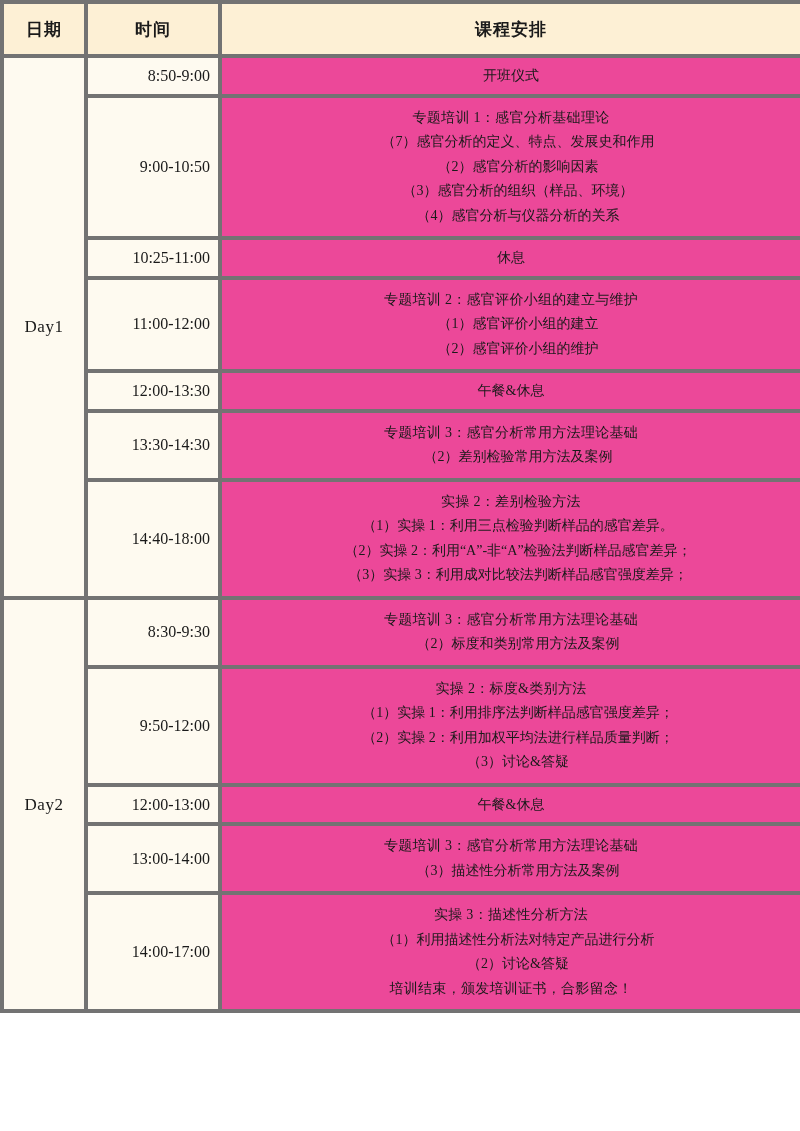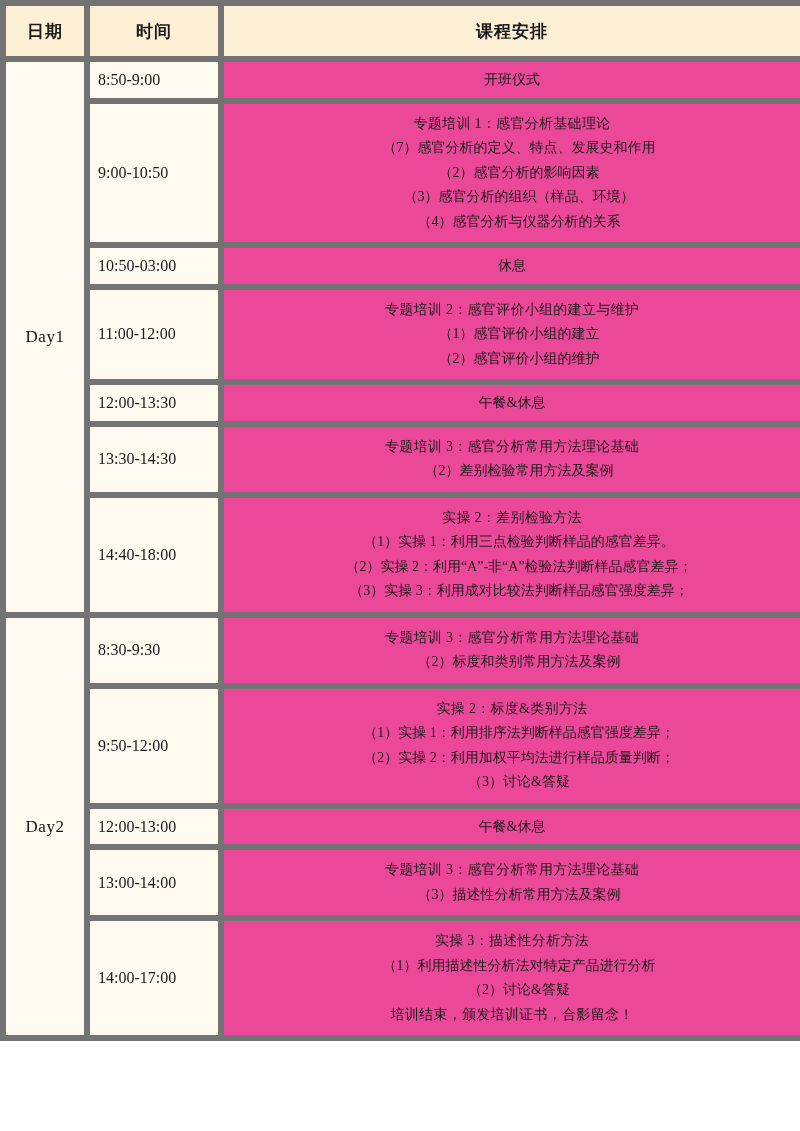--- a/index.html
+++ b/index.html
@@ -16,41 +16,41 @@
     width: 800px;
     border-collapse: collapse;
     table-layout: fixed;
   }
   table.schedule col.c-day   { width: 84px; }
   table.schedule col.c-time  { width: 134px; }
   table.schedule col.c-topic { width: 582px; }
 
   table.schedule th,
   table.schedule td {
-    border: 6px solid #737373;
+    border: 4px solid #737373;
     vertical-align: middle;
     padding: 8px;
   }
   thead th {
     background: #fdf0d5;
     text-align: center;
     font-weight: bold;
     font-size: 17px;
     height: 34px;
     letter-spacing: 1px;
   }
   td.day-cell {
     background: #fefaf0;
     text-align: center;
     font-size: 17px;
     letter-spacing: 0.5px;
   }
   td.time-cell {
     background: #fefaf0;
-    text-align: left;
+    text-align: right;
     font-size: 16px;
     white-space: nowrap;
   }
   td.topic-cell {
     background: #ec4899;
     text-align: center;
     padding: 6px 0 6px 12px;
     font-size: 14px;
   }
   .line {
@@ -96,21 +96,21 @@
         <td class="time-cell">9:00-10:50</td>
         <td class="topic-cell">
           <div class="line bold">专题培训 1：感官分析基础理论</div>
           <div class="line indent">（7）感官分析的定义、特点、发展史和作用</div>
           <div class="line indent">（2）感官分析的影响因素</div>
           <div class="line indent">（3）感官分析的组织（样品、环境）</div>
           <div class="line indent">（4）感官分析与仪器分析的关系</div>
         </td>
       </tr>
       <tr>
-        <td class="time-cell">10:50-03:00</td>
+        <td class="time-cell">10:25-11:00</td>
         <td class="topic-cell">
           <div class="line single">休息</div>
         </td>
       </tr>
       <tr>
         <td class="time-cell">11:00-12:00</td>
         <td class="topic-cell">
           <div class="line bold">专题培训 2：感官评价小组的建立与维护</div>
           <div class="line indent">（1）感官评价小组的建立</div>
           <div class="line indent">（2）感官评价小组的维护</div>

